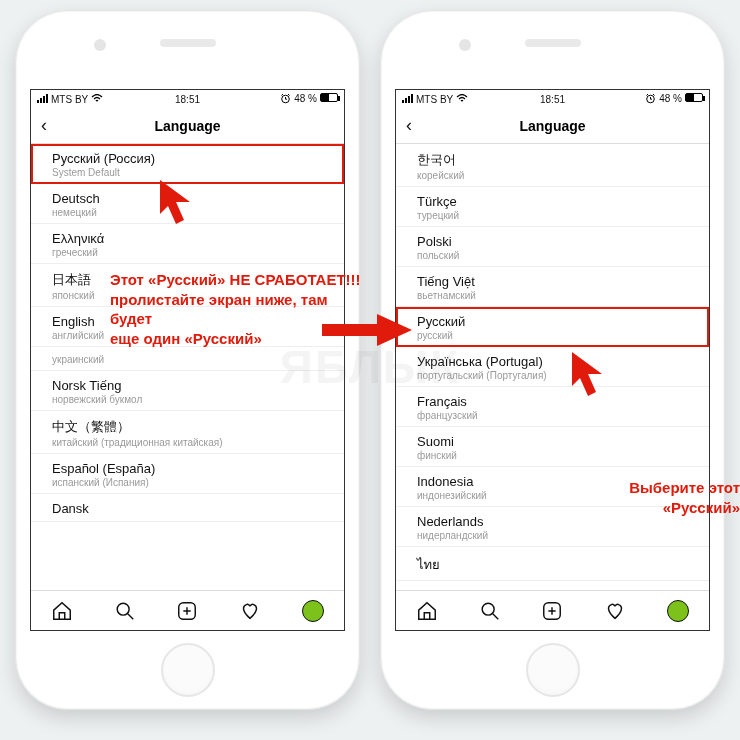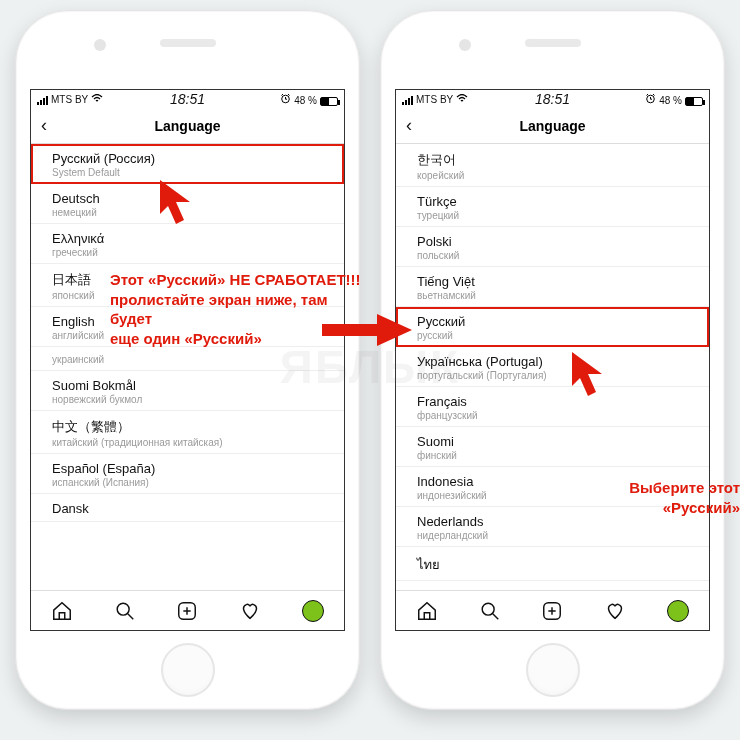--- a/index.html
+++ b/index.html
@@ -36,22 +36,22 @@
     width: 100%; height: 100%; border: 1px solid #333;
     background: #fff; display: flex; flex-direction: column;
     overflow: hidden; position: relative;
   }
   
   .statusbar {
     height: 18px; display: flex; align-items: center;
     font-size: 10px; color: #111; padding: 0 6px; justify-content: space-between;
     font-weight: 500;
   }
-  .sb-left, .sb-right { display:flex; align-items:flex-end; gap:3px;}
-  .sb-center { position:absolute; left:50%; transform:translateX(-50%); font-size:14px;font-style:italic;}
+  .sb-left, .sb-right { display:flex; align-items:flex-start; gap:3px;}
+  .sb-center { position:absolute; left:50%; transform:translateX(-50%); font-size:10px;}
   .sigbars { display:flex; gap:1px; align-items: flex-end;}
   .sigbars span { width:2px; background:#000;}
   .sigbars span:nth-child(1){height:3px;} .sigbars span:nth-child(2){height:5px;}
   .sigbars span:nth-child(3){height:7px;} .sigbars span:nth-child(4){height:9px;}
   .wifi { display:inline-block; }
   .batt { width:18px; height:9px; border:1px solid #000; border-radius:2px; position:relative;}
   .batt::after{content:""; position:absolute; right:-3px; top:2px; width:2px; height:5px; background:#000;}
   .batt i { display:block; height:100%; width:48%; background:#000;}
   
   .navhdr {
@@ -162,21 +162,21 @@
             <div class="s">японский</div>
           </div>
           <div class="row compact">
             <div class="t">English</div>
             <div class="s">английский</div>
           </div>
           <div class="row compact">
             <div class="s">украинский</div>
           </div>
           <div class="row compact">
-            <div class="t">Suomi Bokmål</div>
+            <div class="t">Norsk Tiếng</div>
             <div class="s">норвежский букмол</div>
           </div>
           <div class="row compact">
             <div class="t">中文（繁體）</div>
             <div class="s">китайский (традиционная китайская)</div>
           </div>
           <div class="row compact">
             <div class="t">Español (España)</div>
             <div class="s">испанский (Испания)</div>
           </div>

